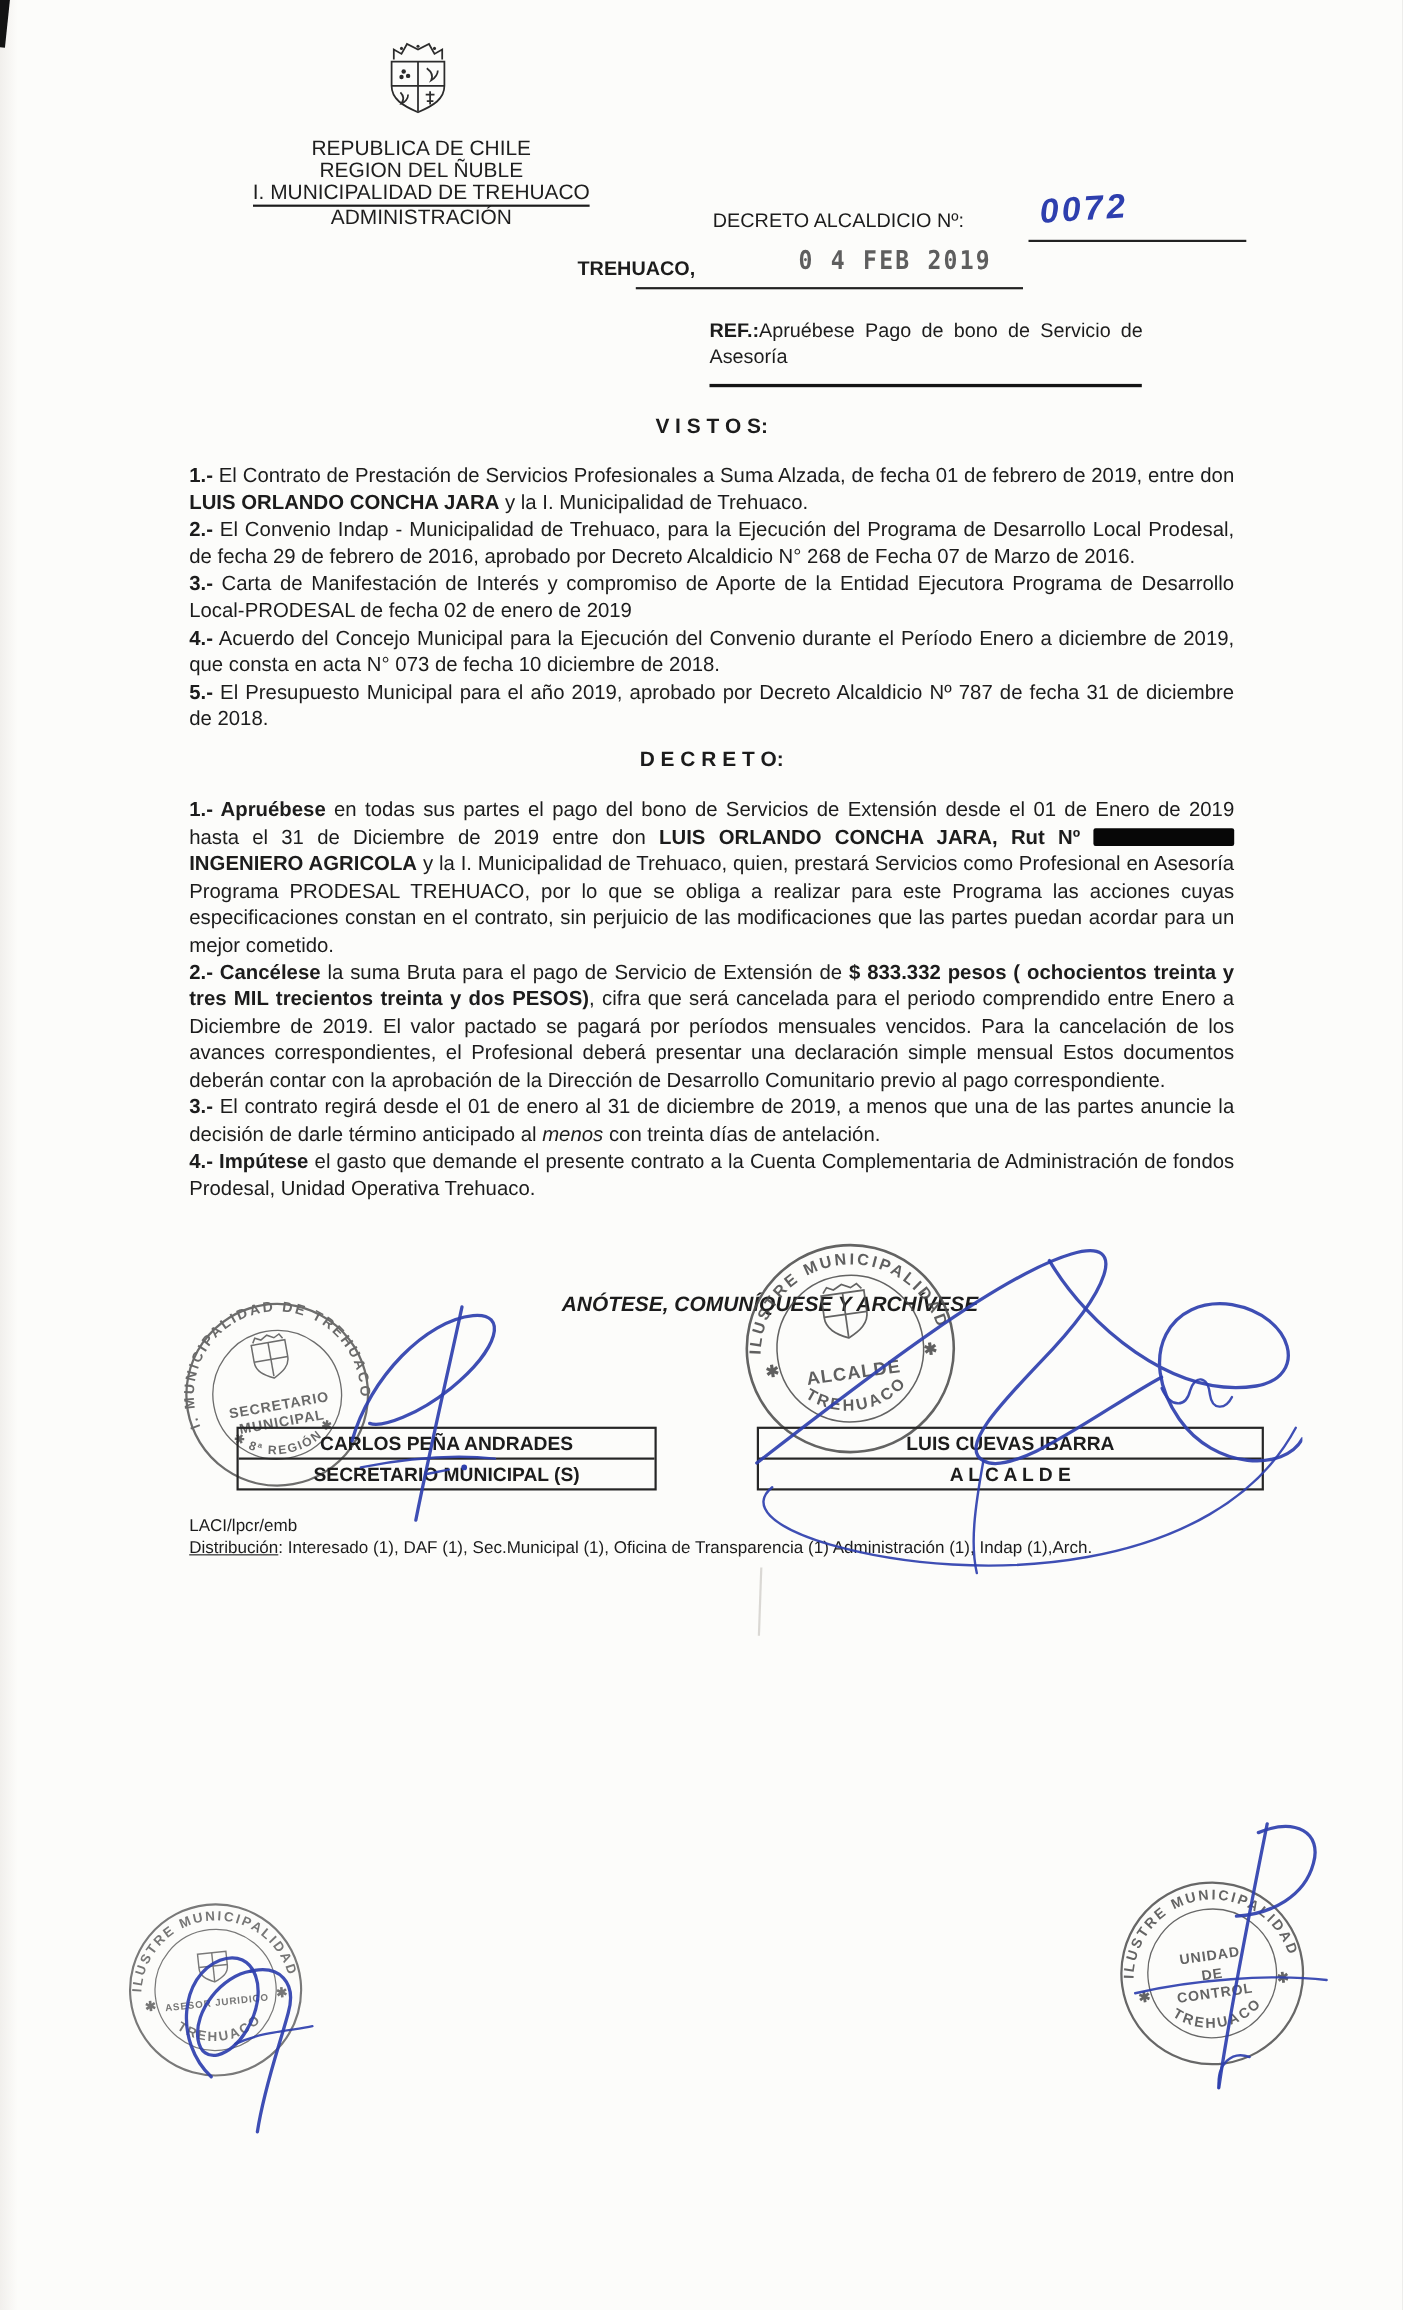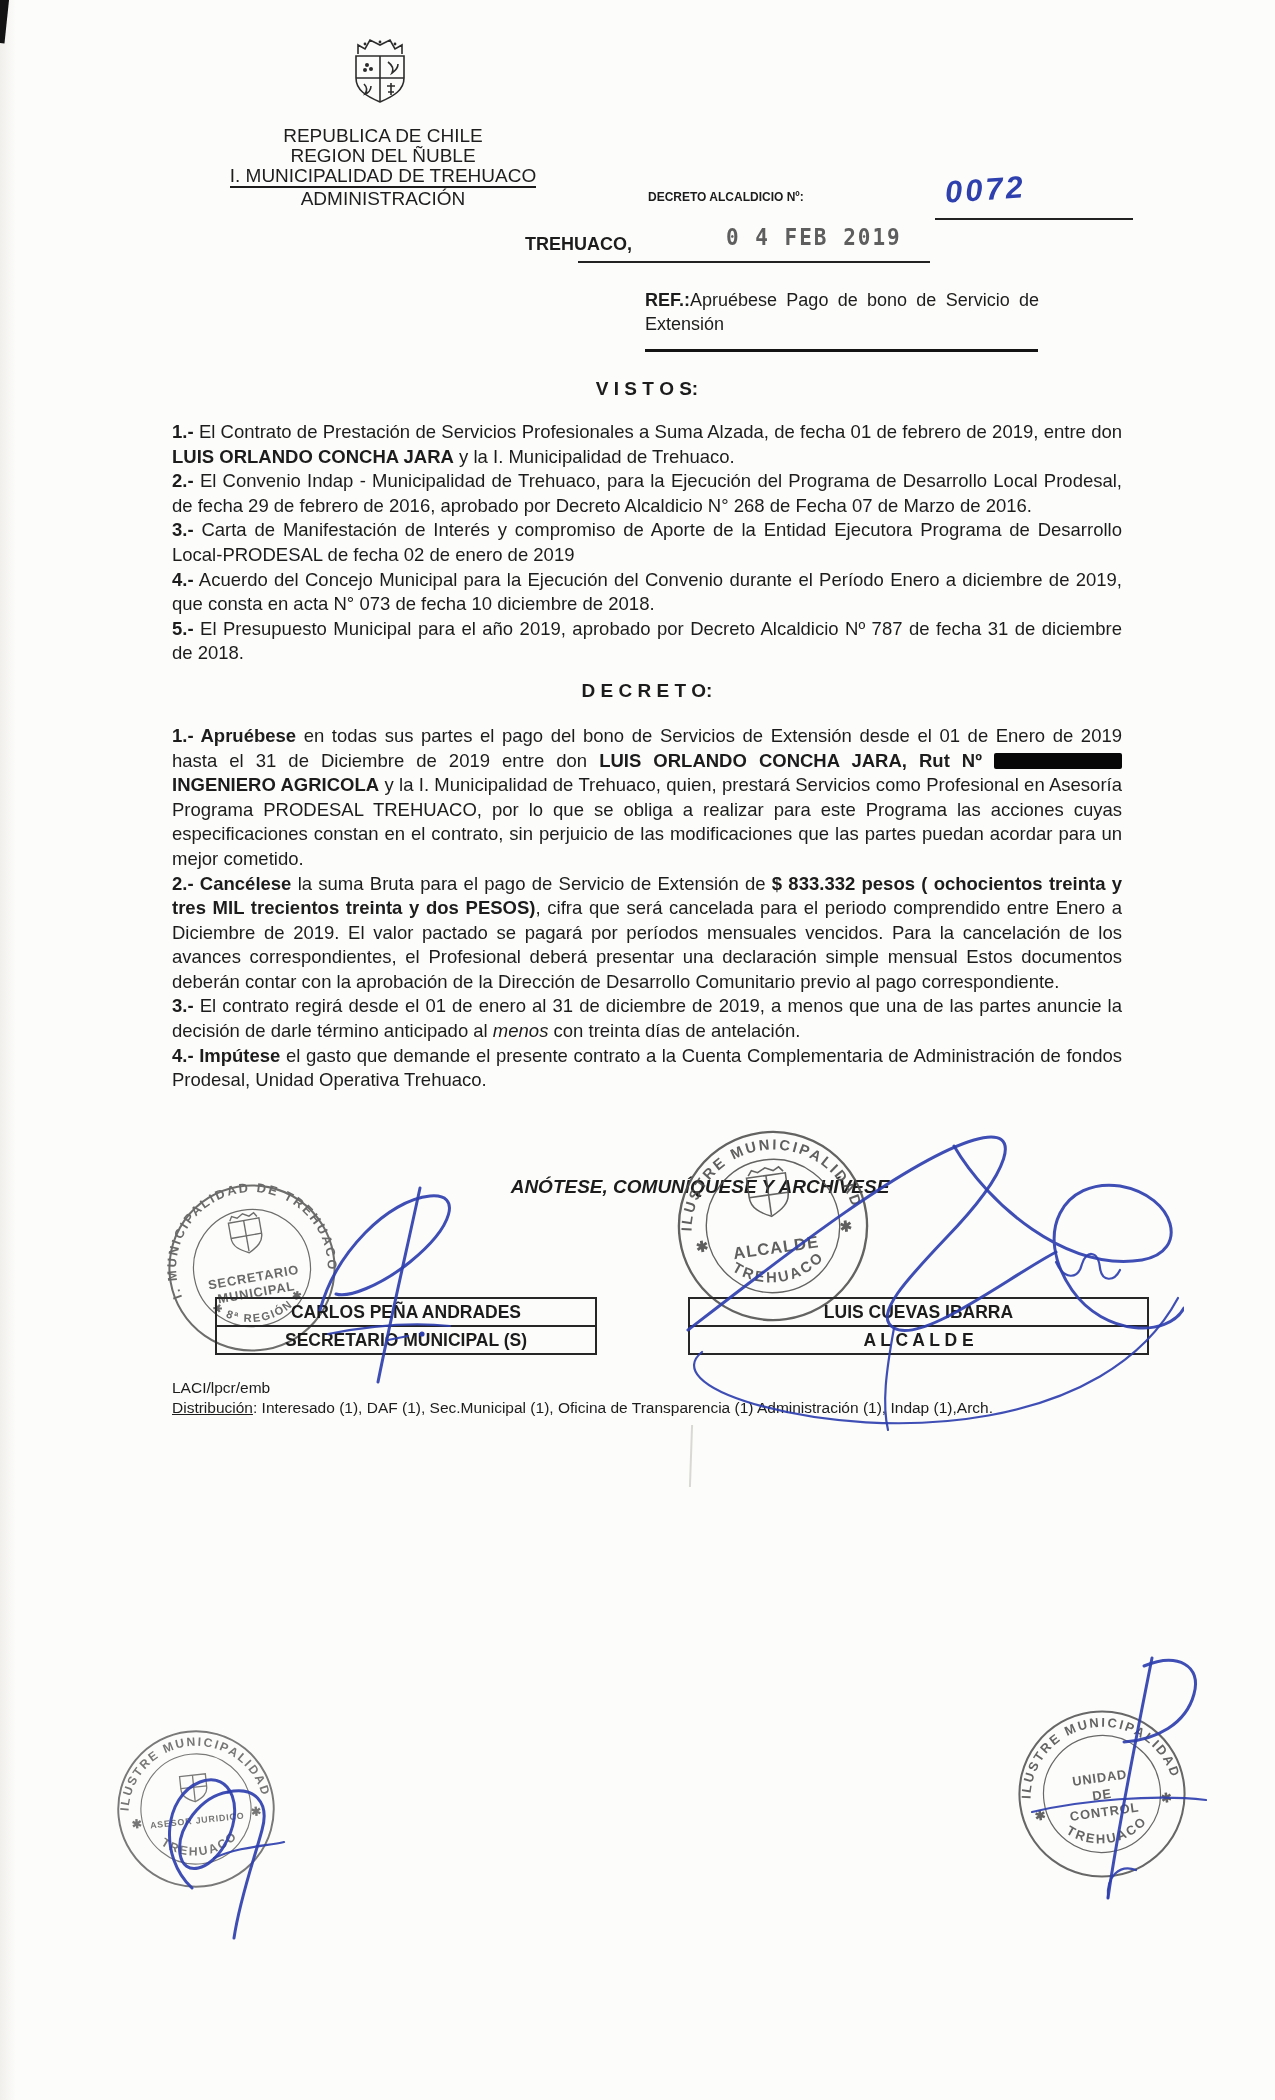--- a/index.html
+++ b/index.html
@@ -11,21 +11,21 @@
   .i{font-style:italic;}
   .para{margin:0;text-align:justify;font-size:18.5px;line-height:24.6px;}
   .redact{display:inline-block;width:128px;height:16px;background:#070707;vertical-align:-2px;border-radius:2px;}
 
   
   .hdr{left:170px;top:126px;width:426px;text-align:center;font-size:19px;line-height:19px;color:#1e1e1e;}
   .hdr div{margin-bottom:1px;}
   .hdr .uline{display:inline-block;border-bottom:2px solid #1c1c1c;padding-bottom:1px;}
 
   
-  .decree-label{left:648px;top:190px;font-size:12px;font-weight:bold;}
+  .decree-label{left:648px;top:190px;font-size:18px;font-weight:normal;}
   .handnum{left:945px;top:172px;color:#2e3fae;font-size:31px;font-weight:600;font-style:italic;
            letter-spacing:3px;transform:rotate(-4deg);}
   .line{background:#222;height:2px;}
   .city-label{left:525px;top:234px;font-size:18px;font-weight:bold;}
   .datestamp{left:726px;top:225px;color:#5e5e5e;font-weight:bold;font-size:21px;letter-spacing:2px;
              font-family:"DejaVu Sans Mono",monospace;transform:scaleY(1.12);}
   .refblock{left:645px;top:288px;width:394px;font-size:18px;line-height:24px;}
   .ref-line1{display:flex;}
   .ref-just{flex:1;text-align:justify;text-align-last:justify;}
   .ref-rule{left:645px;top:349px;width:393px;height:3px;background:#141414;}
@@ -105,21 +105,21 @@
 
   <div class="abs city-label">TREHUACO,</div>
   <div class="abs datestamp">0 4 FEB 2019</div>
   <div class="abs line" style="left:578px;top:261px;width:352px;"></div>
 
   <div class="abs refblock">
     <div class="ref-line1">
       <span class="b">REF.:</span>
       <span class="ref-just">Apruébese Pago de bono de Servicio de</span>
     </div>
-    <div>Extensión</div>
+    <div>Asesoría</div>
   </div>
   <div class="abs ref-rule"></div>
 
   <div class="abs sec-head">V I S T O S:</div>
 
   <div class="abs maincol">
     <div>
         <p class="para"><span class="b">1.-</span><span> El Contrato de Prestación de Servicios Profesionales a Suma Alzada, de fecha 01 de febrero de 2019, entre don </span><span class="b">LUIS ORLANDO CONCHA JARA</span><span> y la I. Municipalidad de Trehuaco.</span></p>
         <p class="para"><span class="b">2.-</span><span> El Convenio Indap - Municipalidad de Trehuaco, para la Ejecución del Programa de Desarrollo Local Prodesal, de fecha 29 de febrero de 2016, aprobado por Decreto Alcaldicio N° 268 de Fecha 07 de Marzo de 2016.</span></p>
         <p class="para"><span class="b">3.-</span><span> Carta de Manifestación de Interés y compromiso de Aporte de la Entidad Ejecutora Programa de Desarrollo Local-PRODESAL de fecha 02 de enero de 2019</span></p>

